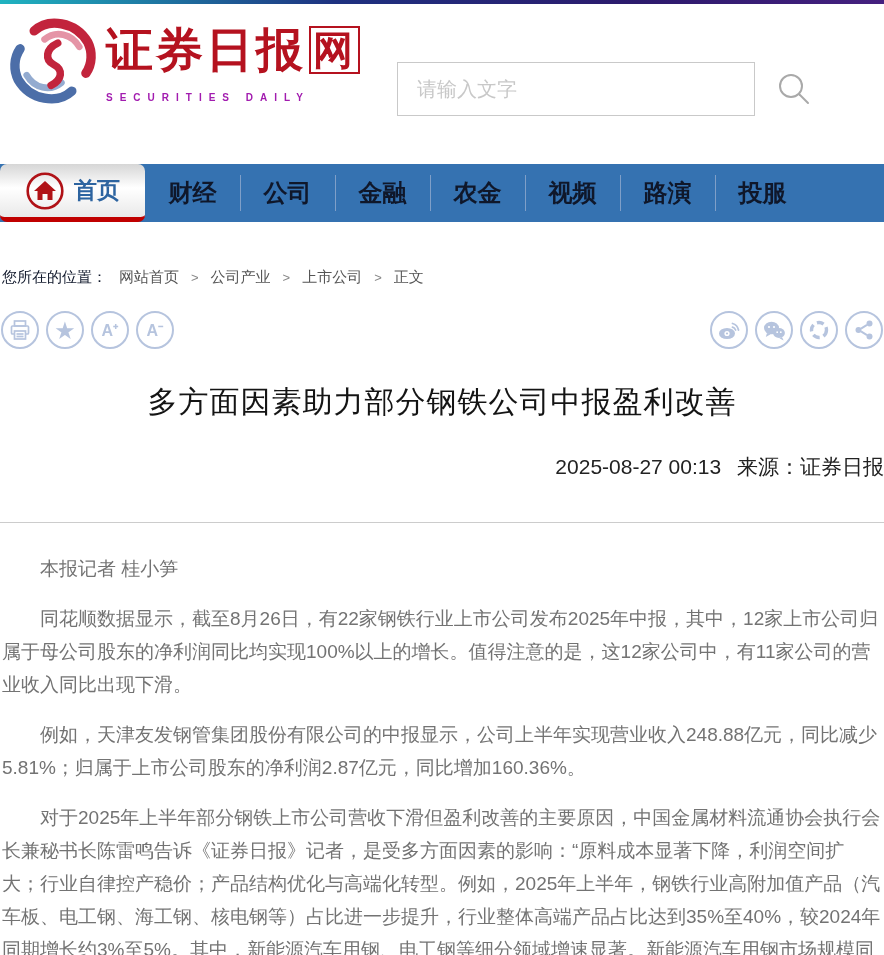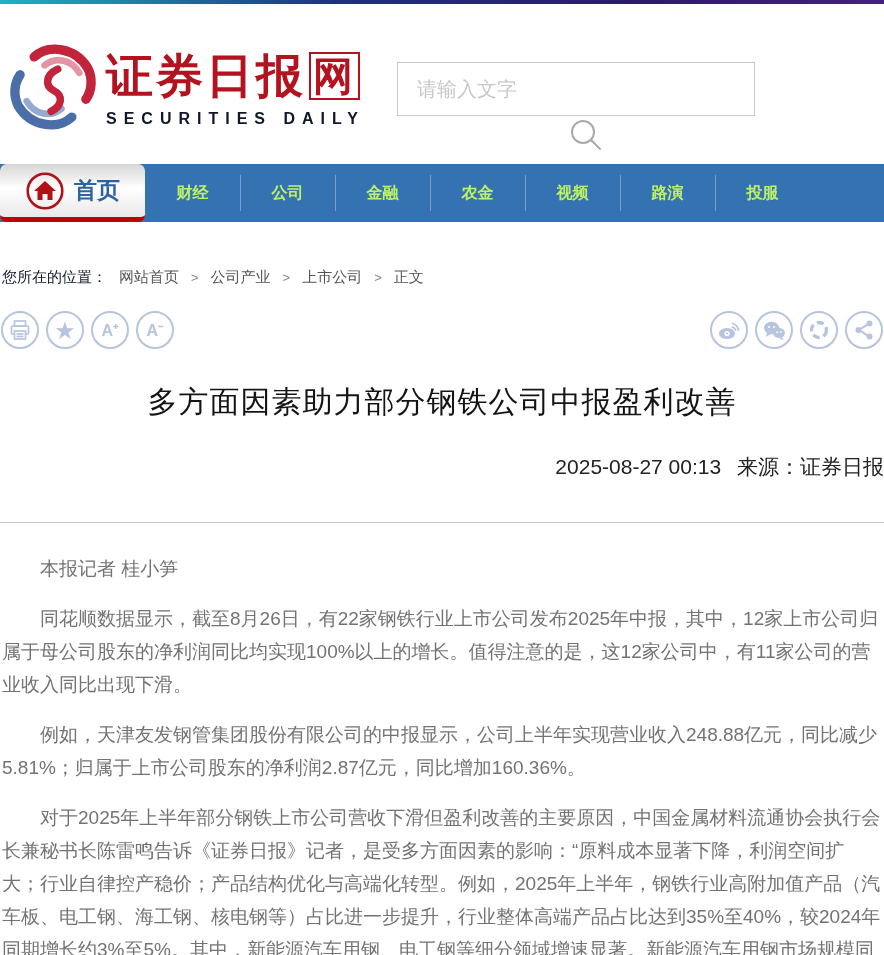--- a/index.html
+++ b/index.html
@@ -8,39 +8,39 @@
     width:884px; height:955px; overflow:hidden;
     background:#fff;
     font-family:"Liberation Sans", sans-serif;
     position:relative;
   }
   
   .topbar { height:4px; background:linear-gradient(90deg,#1fb3c0 0%,#1e3180 38%,#2c1a6c 72%,#45207f 100%); }
 
   
   .header { height:160px; position:relative; background:#fff; }
-  .logo { position:absolute; left:6px; top:36px; display:flex; align-items:flex-start; }
+  .logo { position:absolute; left:6px; top:10px; display:flex; align-items:flex-start; }
   .logo-swirl { width:94px; height:94px; }
   .logo-textblock { margin-left:6px; padding-top:10px; }
   .logo-cn { font-family:"DejaVu Serif", serif; font-weight:bold; color:#b5121f; font-size:47px; line-height:1.1; letter-spacing:3px; white-space:nowrap; }
   .logo-net { display:inline-block; border:2px solid #b5121f; padding:0 2px; font-size:40px; line-height:1.1; margin-left:3px; vertical-align:2px; }
-  .logo-en { color:#0f172a; font-weight:bold; font-size:16px; letter-spacing:7px; margin-top:8px; white-space:nowrap; }
+  .logo-en { color:#a21caf; font-weight:bold; font-size:10px; letter-spacing:7px; margin-top:16px; white-space:nowrap; }
 
-  .search-wrap { position:absolute; left:397px; top:58px; display:flex; align-items:center;flex-direction:column; }
+  .search-wrap { position:absolute; left:397px; top:58px; display:flex; align-items:center; }
   .search-box { width:358px; height:54px; border:1px solid #c9c9c9; font-size:20px; padding:0 19px; color:#666; outline:none; background:#fff; }
   .search-box::placeholder { color:#c8c8c8; }
   .search-icon { margin-left:20px; display:block; cursor:pointer; }
 
   
   .nav { height:58px; background:#3572b1; display:flex; overflow:hidden; }
   .nav-home { width:145px; height:58px; background:linear-gradient(#d6d6d6,#ffffff 45%,#e9e9e9);
     border-bottom:5px solid #c00000; display:flex; align-items:center; justify-content:center; gap:9px; cursor:pointer;border-radius:7px; }
   .nav-home-label { color:#2d64a0; font-weight:bold; font-size:23px; }
   .nav-item { width:95px; display:flex; align-items:center; justify-content:center;
-    color:#bef264; font-weight:bold; font-size:16px; position:relative; cursor:pointer; flex:none; }
+    color:#0f172a; font-weight:bold; font-size:24px; position:relative; cursor:pointer; flex:none; }
   .nav-item + .nav-item::before { content:""; position:absolute; left:0; top:11px; bottom:11px; width:1px; background:#7f9fc8; }
 
   
   .breadcrumb { margin:46px 0 0 2px; font-size:15px; color:#333; display:flex; align-items:center; }
   .crumb-label { color:#0f172a; }
   .crumb-link { color:#555; margin-left:12px; cursor:pointer; text-decoration:none; }
   .crumb-sep { color:#888; margin-left:12px; font-size:13px; }
 
   
   .toolbar { display:flex; justify-content:space-between; align-items:center; margin:24px 0 0 0; padding:0 1px; }

